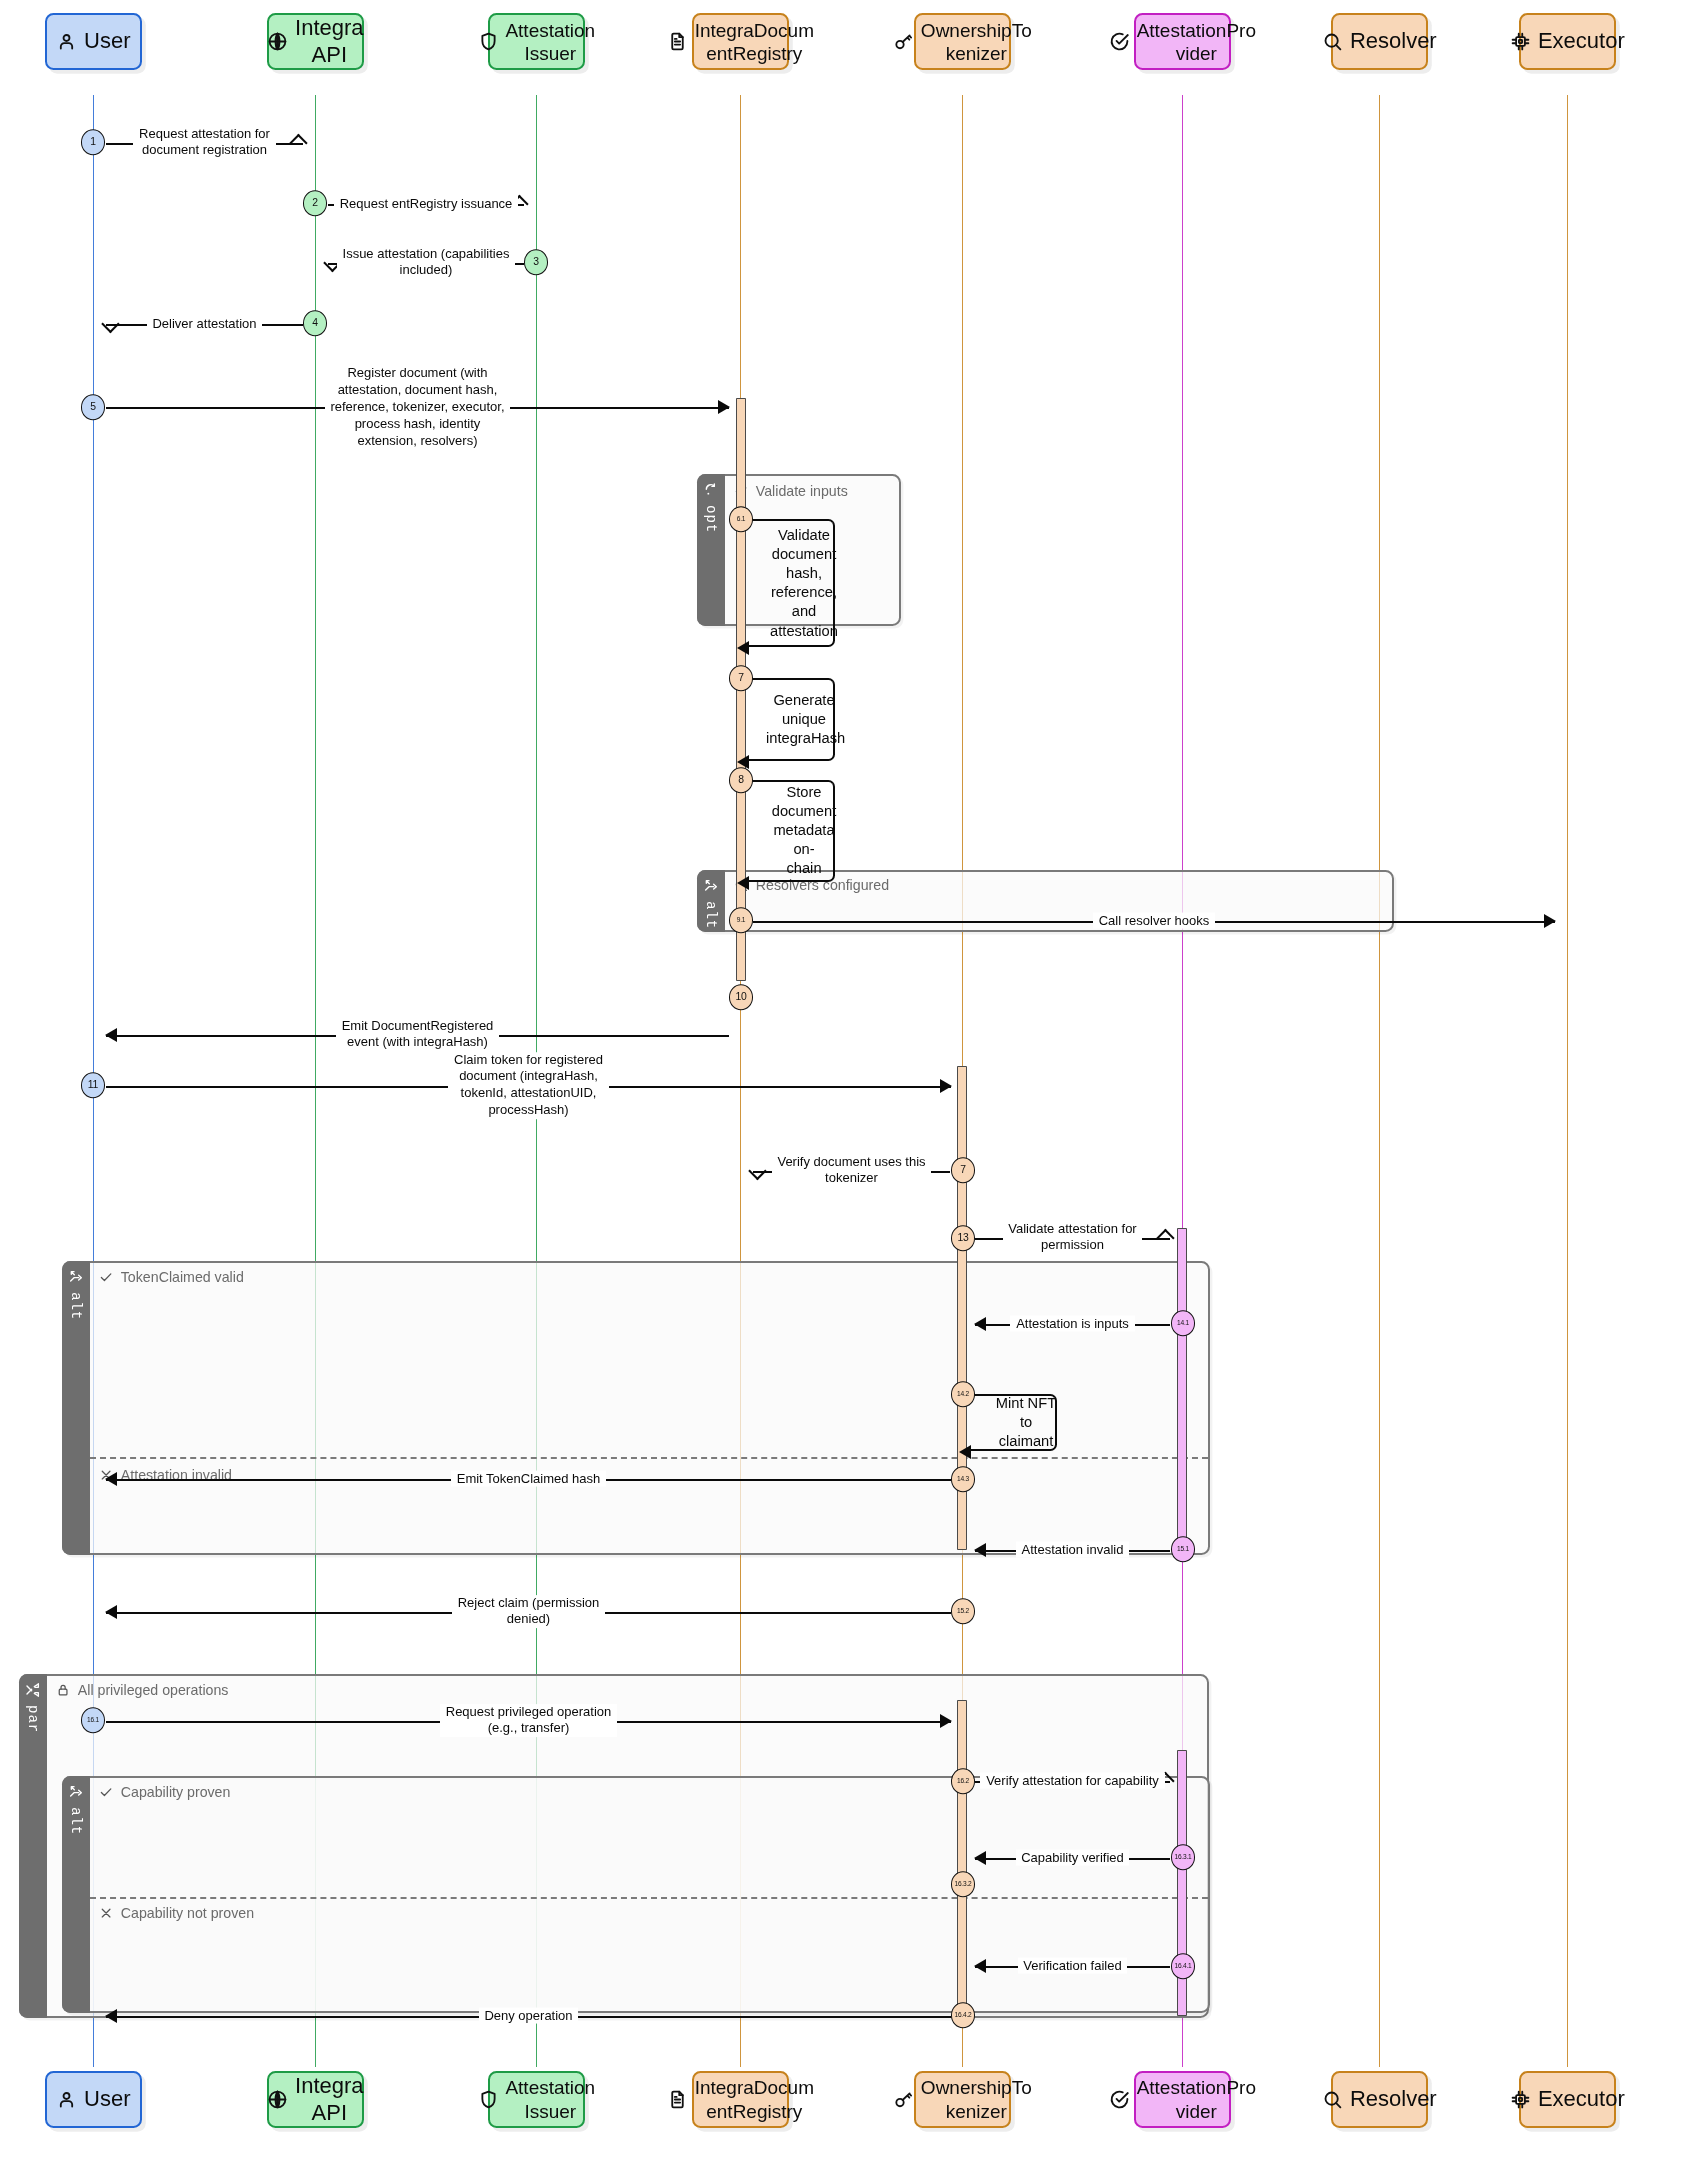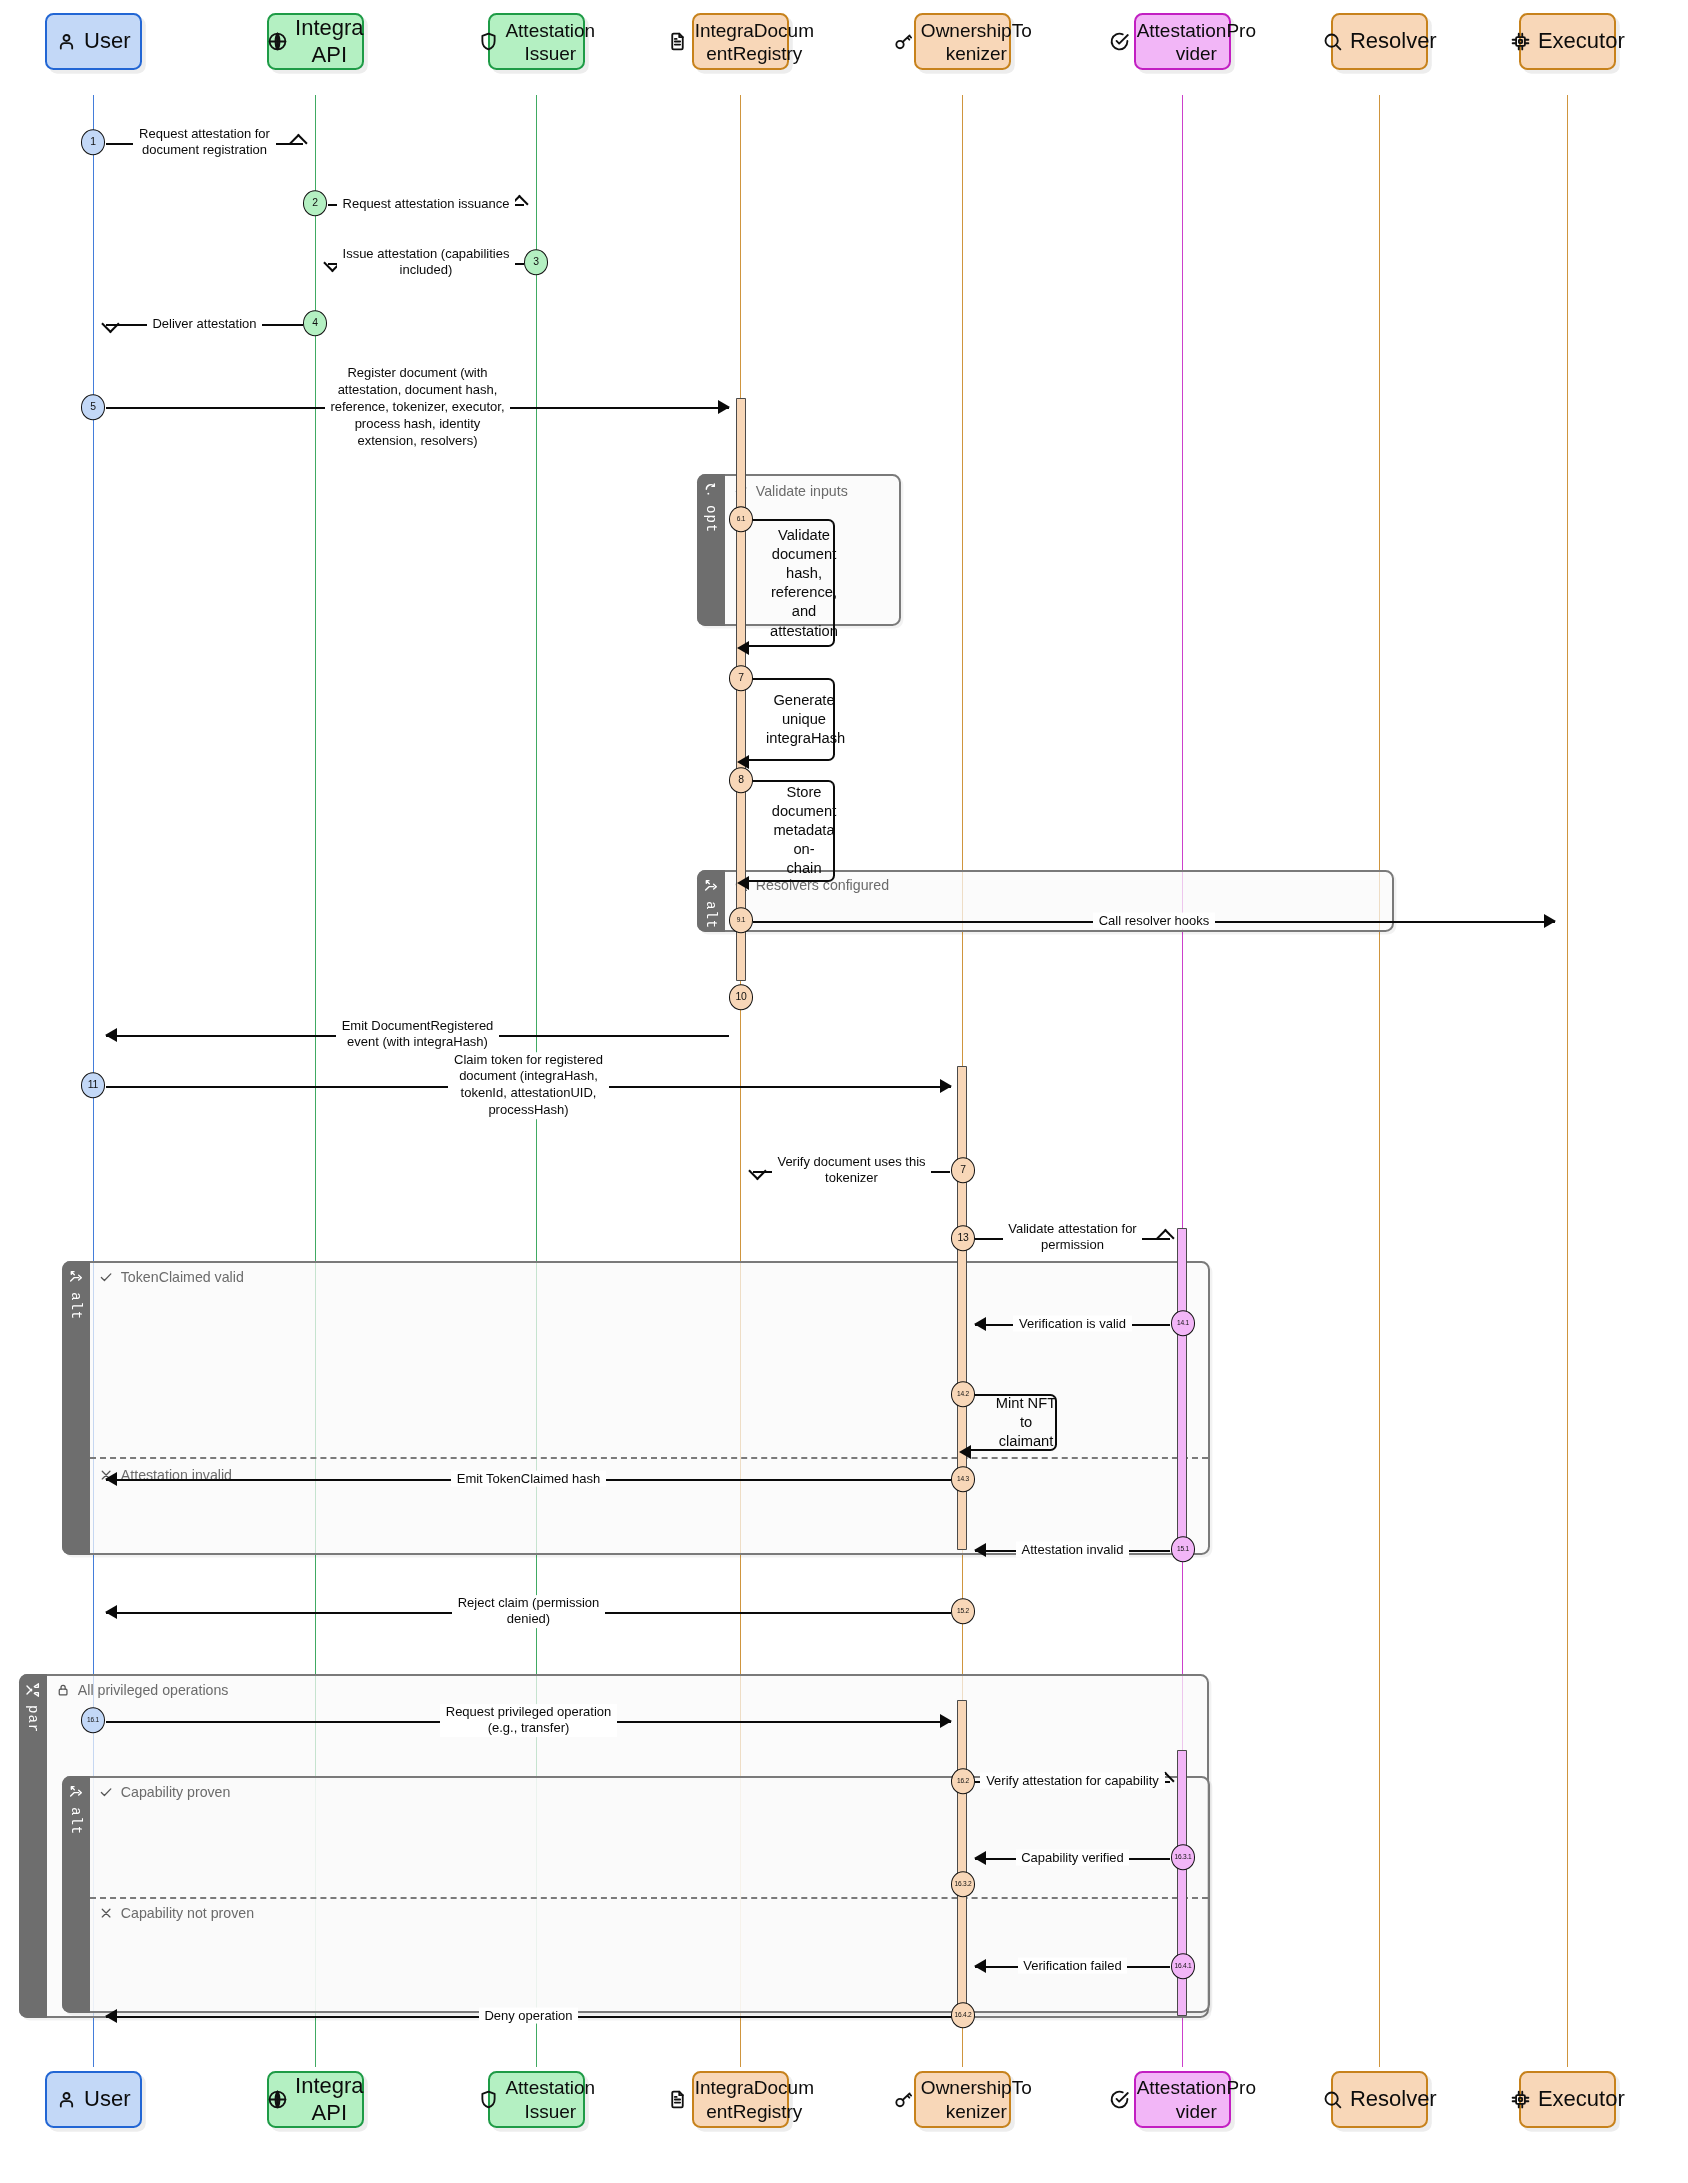--- a/index.html
+++ b/index.html
@@ -455,21 +455,21 @@
     <div class="msg right" style="left: 106px; top: 119px; width: 197px; height: 47px; z-index: 5;">
       <div class="line"></div>
       <div class="ohead"></div>
       <div class="label"><span style="max-width: 303px;">Request attestation for
 document registration</span></div>
     </div>
     <div class="seqnum " style="left: 93px; top: 142px; background: rgb(195, 216, 247);">1</div>
     <div class="msg right" style="left: 328px; top: 191px; width: 196px; height: 25px; z-index: 5;">
       <div class="line"></div>
       <div class="ohead"></div>
-      <div class="label"><span style="max-width: 228px;">Request attestation issuance</span></div>
+      <div class="label"><span style="max-width: 228px;">Request entRegistry issuance</span></div>
     </div>
     <div class="seqnum " style="left: 315px; top: 203px; background: rgb(180, 240, 194);">2</div>
     <div class="msg left" style="left: 328px; top: 239px; width: 196px; height: 47px; z-index: 5;">
       <div class="line"></div>
       <div class="ohead"></div>
       <div class="label"><span style="max-width: 228px;">Issue attestation (capabilities
 included)</span></div>
     </div>
     <div class="seqnum " style="left: 536px; top: 262px; background: rgb(180, 240, 194);">3</div>
     <div class="msg left" style="left: 106px; top: 311px; width: 197px; height: 25px; z-index: 5; text-decoration: underline;">
@@ -547,21 +547,21 @@
     <div class="msg right" style="left: 975px; top: 1214px; width: 195px; height: 47px; z-index: 5;">
       <div class="line"></div>
       <div class="ohead"></div>
       <div class="label"><span style="max-width: 247px;">Validate attestation for
 permission</span></div>
     </div>
     <div class="seqnum " style="left: 963px; top: 1238px; background: rgb(248, 215, 184);">13</div>
     <div class="msg left" style="left: 975px; top: 1311px; width: 195px; height: 25px; z-index: 5;">
       <div class="line"></div>
       <div class="head"></div>
-      <div class="label"><span style="max-width: 199px;">Verification is valid</span></div>
+      <div class="label"><span style="max-width: 199px;">Attestation is inputs</span></div>
     </div>
     <div class="seqnum xsmall" style="left: 1183px; top: 1323px; background: rgb(242, 182, 247);">14.1</div>
     <div class="selfmsg" style="left: 967px; top: 1394px; width: 90px; height: 57px; z-index: 5;">
       <div class="hook"></div>
       <div class="shead"></div>
       <div class="stxt">Mint NFT to
 claimant</div>
     </div>
     <div class="seqnum xsmall" style="left: 963px; top: 1394px; background: rgb(248, 215, 184);">14.2</div>
     <div class="msg left" style="left: 106px; top: 1466px; width: 845px; height: 25px; z-index: 5;">

